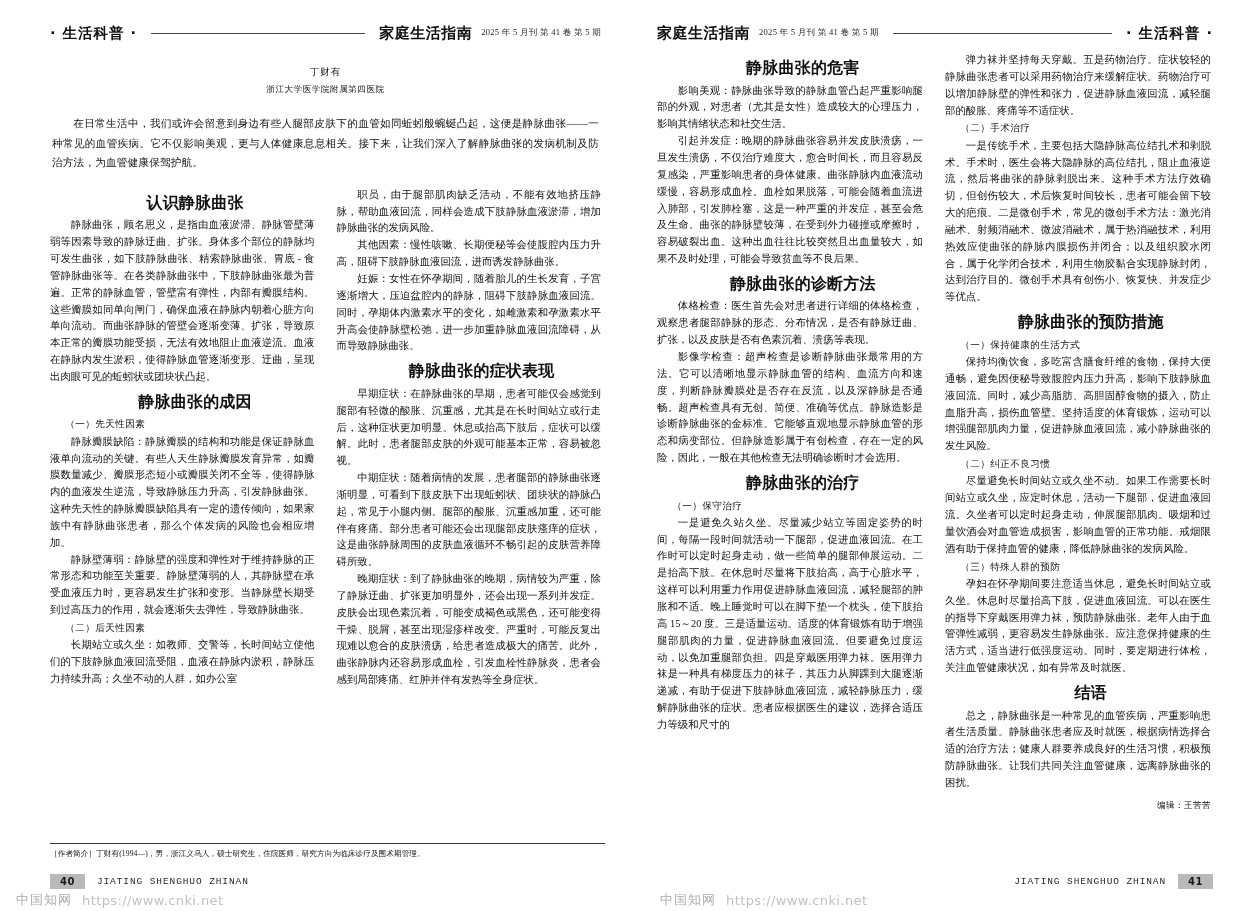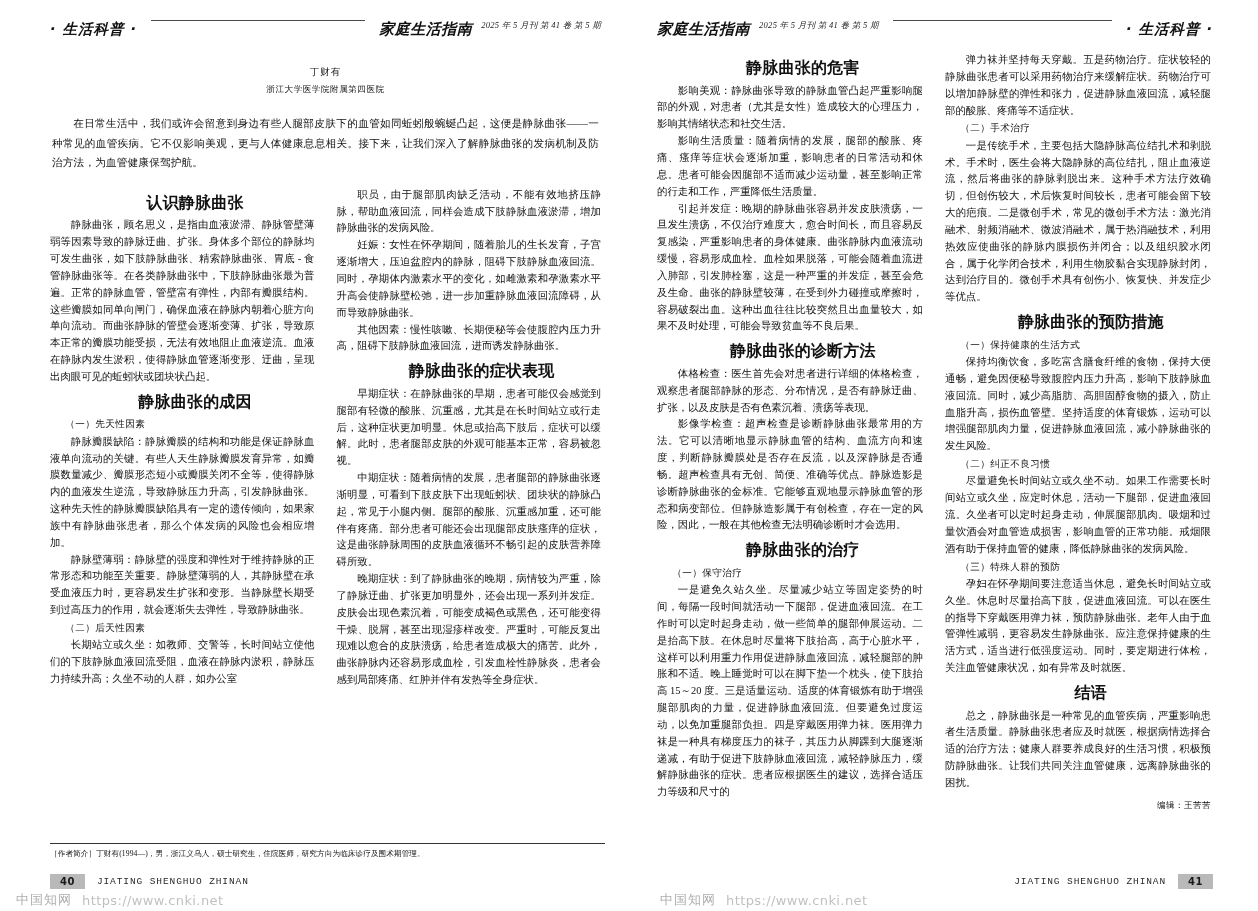--- a/index.html
+++ b/index.html
@@ -10,21 +10,21 @@
     color:#111;
     overflow:hidden;
     position:relative;
   }
   .spread{display:flex;width:1258px;height:911px;}
   .page{position:relative;width:629px;height:911px;box-sizing:border-box;}
   .page-left{padding:20px 28px 0 50px;}
   .page-right{padding:20px 45px 0 28px;}
 
   
-  .runhead{display:flex;height:26px;font-size:11px;font-style:italic;}
+  .runhead{display:flex;align-items:center;height:26px;font-size:11px;}
   .runhead.left{justify-content:flex-start;}
   .rh-kicker{
     font-family:"DejaVu Sans","Liberation Sans",sans-serif;
     font-weight:700;font-size:14.5px;letter-spacing:1px;white-space:nowrap;
   }
   .rh-rule{flex:1 1 auto;height:0;border-top:1px solid #4a4a4a;margin:0 14px;}
   .rh-journal{font-weight:700;font-size:15px;letter-spacing:.5px;white-space:nowrap;
     font-family:"Liberation Serif","DejaVu Serif",serif;}
   .rh-issue{font-size:8.5px;margin-left:9px;white-space:nowrap;letter-spacing:.3px;color:#222;}
 
@@ -123,22 +123,22 @@
         <h3 class="sec">静脉曲张的成因</h3>
         <h4 class="sub">（一）先天性因素</h4>
         <p class="body">静脉瓣膜缺陷：静脉瓣膜的结构和功能是保证静脉血液单向流动的关键。有些人天生静脉瓣膜发育异常，如瓣膜数量减少、瓣膜形态短小或瓣膜关闭不全等，使得静脉内的血液发生逆流，导致静脉压力升高，引发静脉曲张。这种先天性的静脉瓣膜缺陷具有一定的遗传倾向，如果家族中有静脉曲张患者，那么个体发病的风险也会相应增加。</p>
         <p class="body">静脉壁薄弱：静脉壁的强度和弹性对于维持静脉的正常形态和功能至关重要。静脉壁薄弱的人，其静脉壁在承受血液压力时，更容易发生扩张和变形。当静脉壁长期受到过高压力的作用，就会逐渐失去弹性，导致静脉曲张。</p>
         <h4 class="sub">（二）后天性因素</h4>
         <p class="body">长期站立或久坐：如教师、交警等，长时间站立使他们的下肢静脉血液回流受阻，血液在静脉内淤积，静脉压力持续升高；久坐不动的人群，如办公室</p>
       </div>
 
       <div class="col">
         <p class="body">职员，由于腿部肌肉缺乏活动，不能有效地挤压静脉，帮助血液回流，同样会造成下肢静脉血液淤滞，增加静脉曲张的发病风险。</p>
+        <p class="body">其他因素：慢性咳嗽、长期便秘等会使腹腔内压力升高，阻碍下肢静脉血液回流，进而诱发静脉曲张。</p>
         <p class="body">妊娠：女性在怀孕期间，随着胎儿的生长发育，子宫逐渐增大，压迫盆腔内的静脉，阻碍下肢静脉血液回流。同时，孕期体内激素水平的变化，如雌激素和孕激素水平升高会使静脉壁松弛，进一步加重静脉血液回流障碍，从而导致静脉曲张。</p>
-        <p class="body">其他因素：慢性咳嗽、长期便秘等会使腹腔内压力升高，阻碍下肢静脉血液回流，进而诱发静脉曲张。</p>
         <h3 class="sec">静脉曲张的症状表现</h3>
         <p class="body">早期症状：在静脉曲张的早期，患者可能仅会感觉到腿部有轻微的酸胀、沉重感，尤其是在长时间站立或行走后，这种症状更加明显。休息或抬高下肢后，症状可以缓解。此时，患者腿部皮肤的外观可能基本正常，容易被忽视。</p>
         <p class="body">中期症状：随着病情的发展，患者腿部的静脉曲张逐渐明显，可看到下肢皮肤下出现蚯蚓状、团块状的静脉凸起，常见于小腿内侧。腿部的酸胀、沉重感加重，还可能伴有疼痛。部分患者可能还会出现腿部皮肤瘙痒的症状，这是曲张静脉周围的皮肤血液循环不畅引起的皮肤营养障碍所致。</p>
         <p class="body">晚期症状：到了静脉曲张的晚期，病情较为严重，除了静脉迂曲、扩张更加明显外，还会出现一系列并发症。皮肤会出现色素沉着，可能变成褐色或黑色，还可能变得干燥、脱屑，甚至出现湿疹样改变。严重时，可能反复出现难以愈合的皮肤溃疡，给患者造成极大的痛苦。此外，曲张静脉内还容易形成血栓，引发血栓性静脉炎，患者会感到局部疼痛、红肿并伴有发热等全身症状。</p>
       </div>
 
     </div>
 
     <div class="fnote">
       <div class="fnote-text">［作者简介］丁财有(1994—)，男，浙江义乌人，硕士研究生，住院医师，研究方向为临床诊疗及围术期管理。</div>
@@ -157,21 +157,20 @@
       <span class="rh-issue">2025 年 5 月刊   第 41 卷   第 5 期</span>
       <span class="rh-rule"></span>
       <span class="rh-kicker">· 生活科普 ·</span>
     </div>
 
     <div class="cols">
 
       <div class="col">
         <h3 class="sec">静脉曲张的危害</h3>
         <p class="body">影响美观：静脉曲张导致的静脉血管凸起严重影响腿部的外观，对患者（尤其是女性）造成较大的心理压力，影响其情绪状态和社交生活。</p>
-        <p class="body">影响生活质量：随着病情的发展，腿部的酸胀、疼痛、瘙痒等症状会逐渐加重，影响患者的日常活动和休息。患者可能会因腿部不适而减少运动量，甚至影响正常的行走和工作，严重降低生活质量。</p>
         <p class="body">引起并发症：晚期的静脉曲张容易并发皮肤溃疡，一旦发生溃疡，不仅治疗难度大，愈合时间长，而且容易反复感染，严重影响患者的身体健康。曲张静脉内血液流动缓慢，容易形成血栓。血栓如果脱落，可能会随着血流进入肺部，引发肺栓塞，这是一种严重的并发症，甚至会危及生命。曲张的静脉壁较薄，在受到外力碰撞或摩擦时，容易破裂出血。这种出血往往比较突然且出血量较大，如果不及时处理，可能会导致贫血等不良后果。</p>
         <h3 class="sec">静脉曲张的诊断方法</h3>
         <p class="body">体格检查：医生首先会对患者进行详细的体格检查，观察患者腿部静脉的形态、分布情况，是否有静脉迂曲、扩张，以及皮肤是否有色素沉着、溃疡等表现。</p>
         <p class="body">影像学检查：超声检查是诊断静脉曲张最常用的方法。它可以清晰地显示静脉血管的结构、血流方向和速度，判断静脉瓣膜处是否存在反流，以及深静脉是否通畅。超声检查具有无创、简便、准确等优点。静脉造影是诊断静脉曲张的金标准。它能够直观地显示静脉血管的形态和病变部位。但静脉造影属于有创检查，存在一定的风险，因此，一般在其他检查无法明确诊断时才会选用。</p>
         <h3 class="sec">静脉曲张的治疗</h3>
         <h4 class="sub">（一）保守治疗</h4>
         <p class="body">一是避免久站久坐。尽量减少站立等固定姿势的时间，每隔一段时间就活动一下腿部，促进血液回流。在工作时可以定时起身走动，做一些简单的腿部伸展运动。二是抬高下肢。在休息时尽量将下肢抬高，高于心脏水平，这样可以利用重力作用促进静脉血液回流，减轻腿部的肿胀和不适。晚上睡觉时可以在脚下垫一个枕头，使下肢抬高 15～20 度。三是适量运动。适度的体育锻炼有助于增强腿部肌肉的力量，促进静脉血液回流。但要避免过度运动，以免加重腿部负担。四是穿戴医用弹力袜。医用弹力袜是一种具有梯度压力的袜子，其压力从脚踝到大腿逐渐递减，有助于促进下肢静脉血液回流，减轻静脉压力，缓解静脉曲张的症状。患者应根据医生的建议，选择合适压力等级和尺寸的</p>
       </div>
 
       <div class="col">

